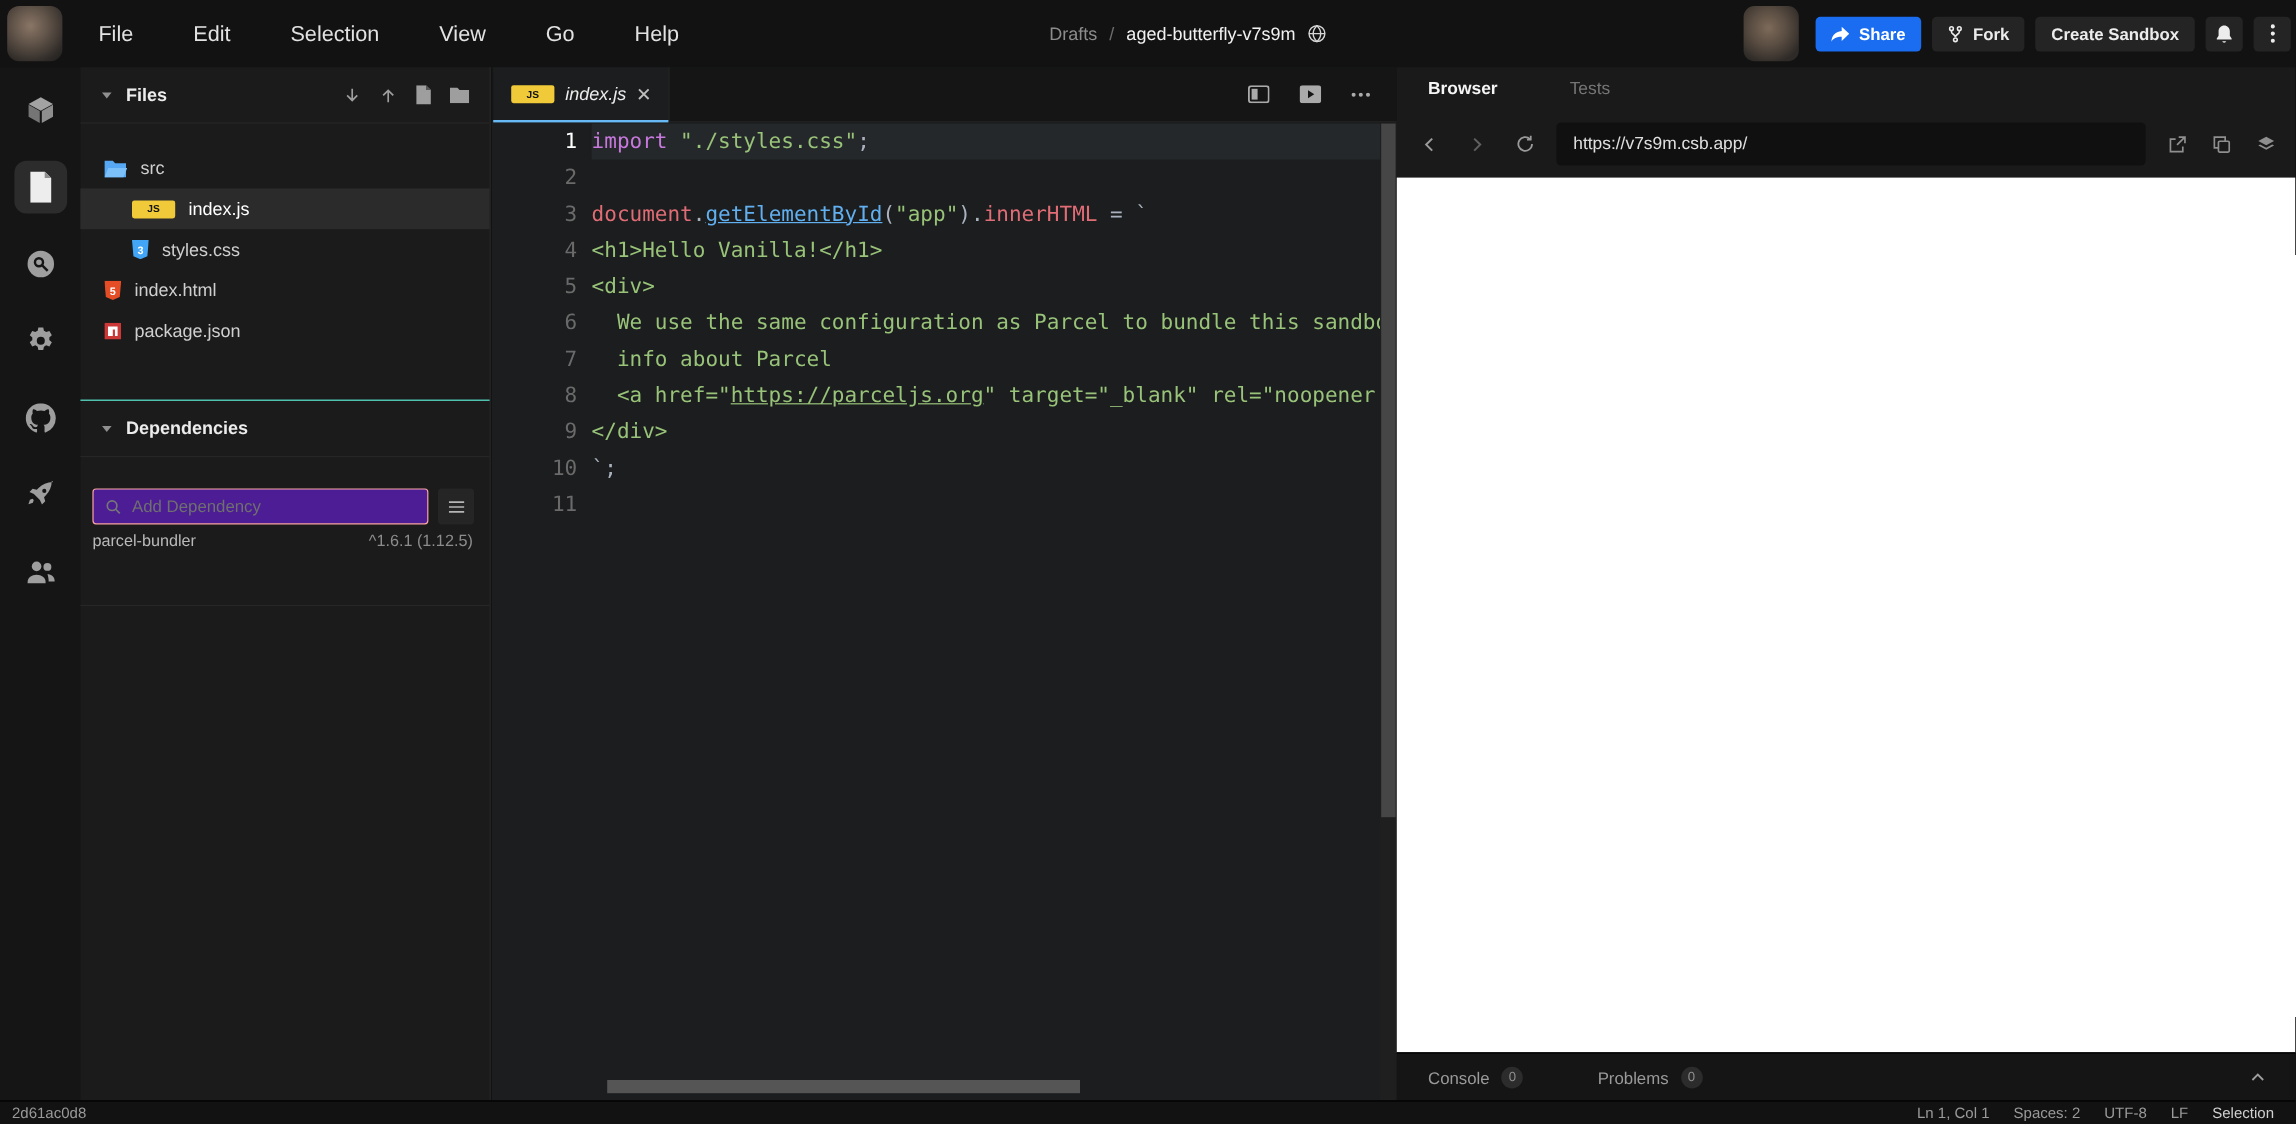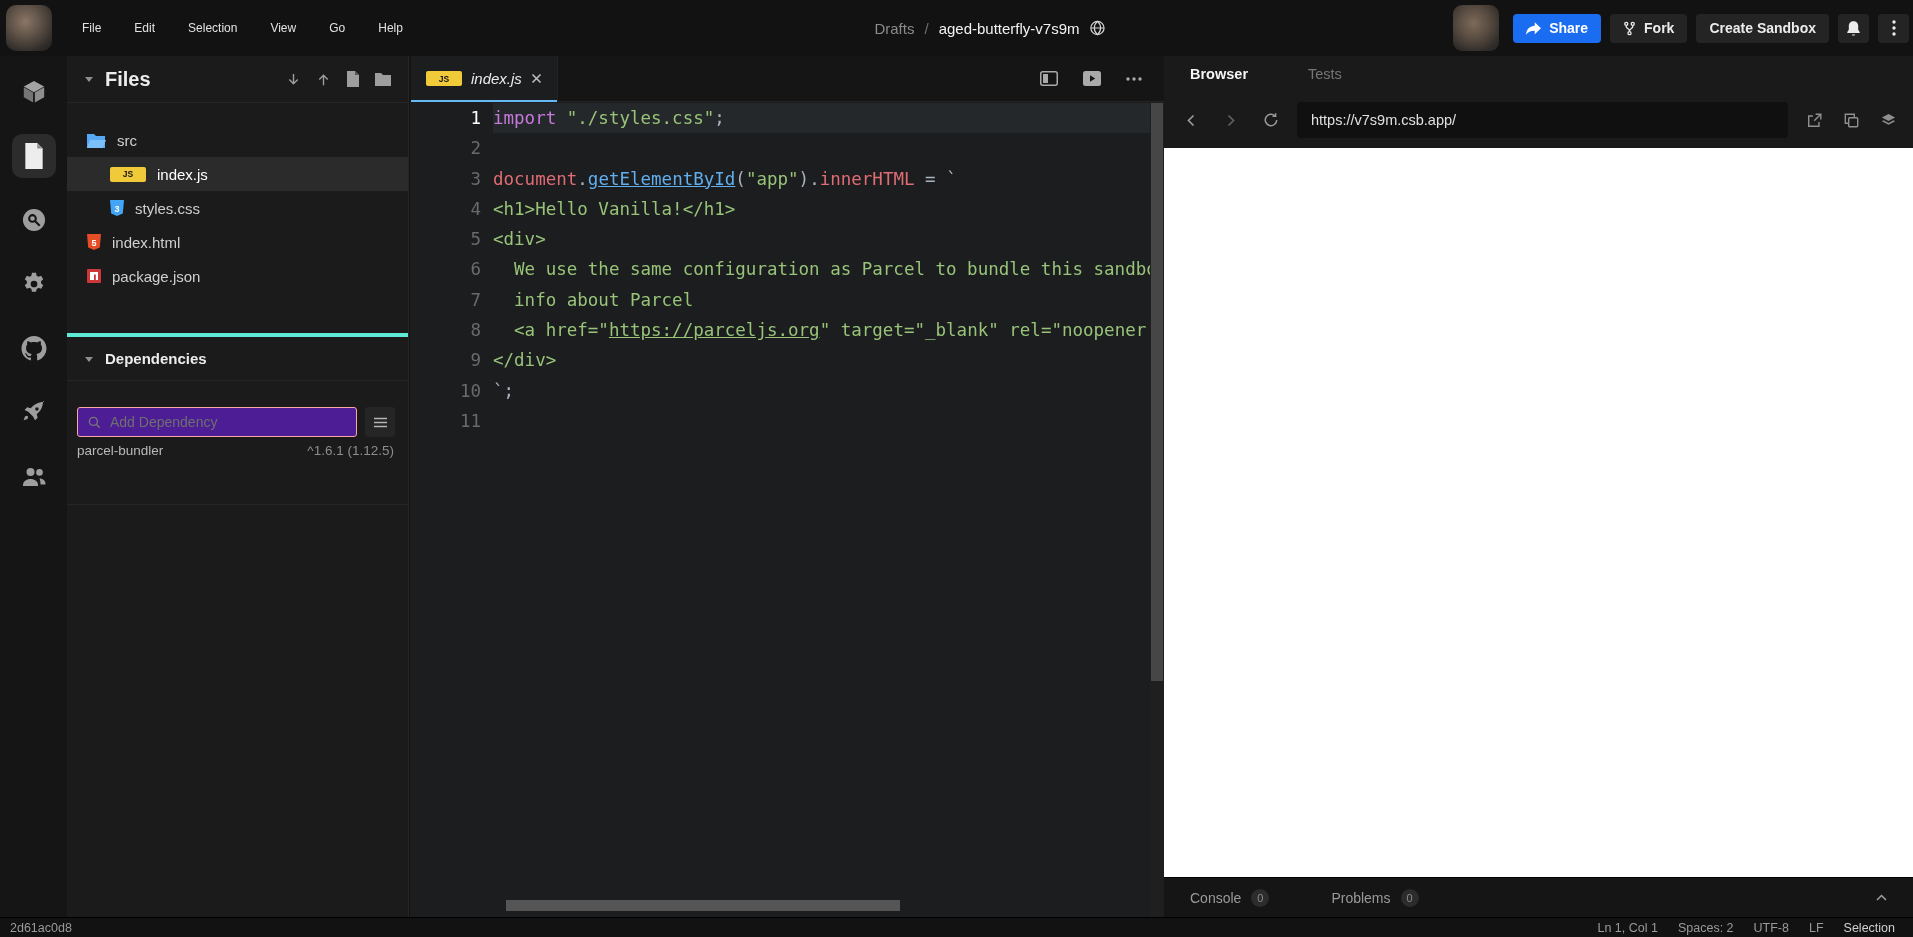--- a/index.html
+++ b/index.html
@@ -3,21 +3,21 @@
 <meta charset="utf-8">
 <style>
   * { margin:0; padding:0; box-sizing:border-box; }
   body { background:#131313; font-family:"Liberation Sans", sans-serif; }
   #app { position:relative; width:1913px; height:937px; background:#131313; overflow:hidden; color:#dcdcdc; }
 
   
   #topbar { position:absolute; left:0; top:0; width:1913px; height:56px; background:#121212; display:flex; align-items:center; }
   .logo { width:46px; height:46px; margin-left:6px; border-radius:10px;
           background: radial-gradient(circle at 42% 36%, #8a7666 0%, #5b4f45 42%, #2f2b28 78%, #1f1d1b 100%); }
-  #menu-list { display:flex; gap:33px; margin-left:30px; font-size:12px; color:#e2e2e2; }
+  #menu-list { display:flex; gap:50px; margin-left:30px; font-size:18px; color:#e2e2e2; }
   .menu-item { cursor:default; }
   .breadcrumb { position:absolute; left:990px; top:0; height:56px; transform:translateX(-50%);
                 display:flex; align-items:center; gap:10px; font-size:15px; white-space:nowrap; }
   .breadcrumb .parent { color:#8c8c8c; }
   .breadcrumb .sep { color:#6e6e6e; }
   .breadcrumb .title { color:#f2f2f2; }
   .top-actions { margin-left:auto; display:flex; align-items:center; gap:9px; padding-right:4px; }
   .avatar { width:46px; height:46px; border-radius:9px; margin-right:5px;
             background: radial-gradient(circle at 45% 40%, #7d6a59 0%, #55493f 45%, #2e2a27 80%); }
   .btn { height:29px; border:none; border-radius:4px; display:inline-flex; align-items:center; gap:8px;
@@ -27,29 +27,29 @@
   .btn.square { width:31px; padding:0; justify-content:center; }
 
   
   #activity { position:absolute; left:0; top:56px; width:67px; bottom:20px; background:#151515; padding-top:14px; }
   .act-item { width:44px; height:44px; border-radius:10px; margin:0 auto 20px; display:flex; align-items:center; justify-content:center; cursor:pointer; }
   .act-item.active { background:#2c2c2c; }
 
   
   #sidebar { position:absolute; left:67px; top:56px; width:342px; bottom:20px; background:#1b1b1b; border-right:1px solid #262626; }
   .panel-header { height:47px; border-bottom:1px solid #262626; display:flex; align-items:center; padding:0 17px; }
-  .panel-header .ph-label { margin-left:11px; font-size:20px; font-weight:700; color:#ececec; }
+  .panel-header .ph-label { margin-left:11px; font-size:15px; font-weight:700; color:#ececec; }
   #files-actions { margin-left:auto; display:flex; align-items:center; gap:15px; }
   .icon-btn { background:none; border:none; padding:0; display:flex; align-items:center; cursor:pointer; }
   #file-tree { padding-top:20px; }
   .tree-row { height:34px; display:flex; align-items:center; gap:11px; font-size:15px; color:#cfcfcf; cursor:pointer; }
   .tree-row.selected { background:#2b2b2b; color:#ffffff; }
   .js-badge { width:36px; height:15px; background:#f0ca38; color:#141414; border-radius:2px;
               font-size:8.5px; font-weight:700; display:inline-flex; align-items:center; justify-content:center; font-family:"Liberation Sans",sans-serif; }
-  .deps-header { margin-top:40px; height:48px; border-top:4px solid #5eead4; border-bottom:1px solid #262626;
+  .deps-header { margin-top:40px; height:48px; border-top:1px solid #5eead4; border-bottom:1px solid #262626;
                  display:flex; align-items:center; padding:0 17px; }
   .deps-header .ph-label { margin-left:11px; font-size:15px; font-weight:700; color:#ececec; }
   .dep-search-row { margin-top:26px; padding:0 13px 0 10px; display:flex; gap:8px; height:30px; }
   .dep-input { flex:1; background:#4c1d95; border:1px solid #fca5a5; border-radius:3px; display:flex; align-items:center; gap:9px; padding:0 10px; }
   .dep-input input { flex:1; background:transparent; border:none; outline:none; color:#cfcfcf; font-size:14px; font-family:"Liberation Sans",sans-serif; }
   .dep-input input::placeholder { color:#6f6f6f; }
   .dep-menu-btn { width:30px; height:30px; background:#252525; border:none; border-radius:3px; display:flex; align-items:center; justify-content:center; cursor:pointer; }
   .dep-item { margin-top:6px; padding:0 14px 0 10px; display:flex; align-items:center; font-size:13.5px; }
   .dep-item .dep-name { color:#b9b9b9; }
   .dep-item .dep-ver { margin-left:auto; color:#8c8c8c; }

